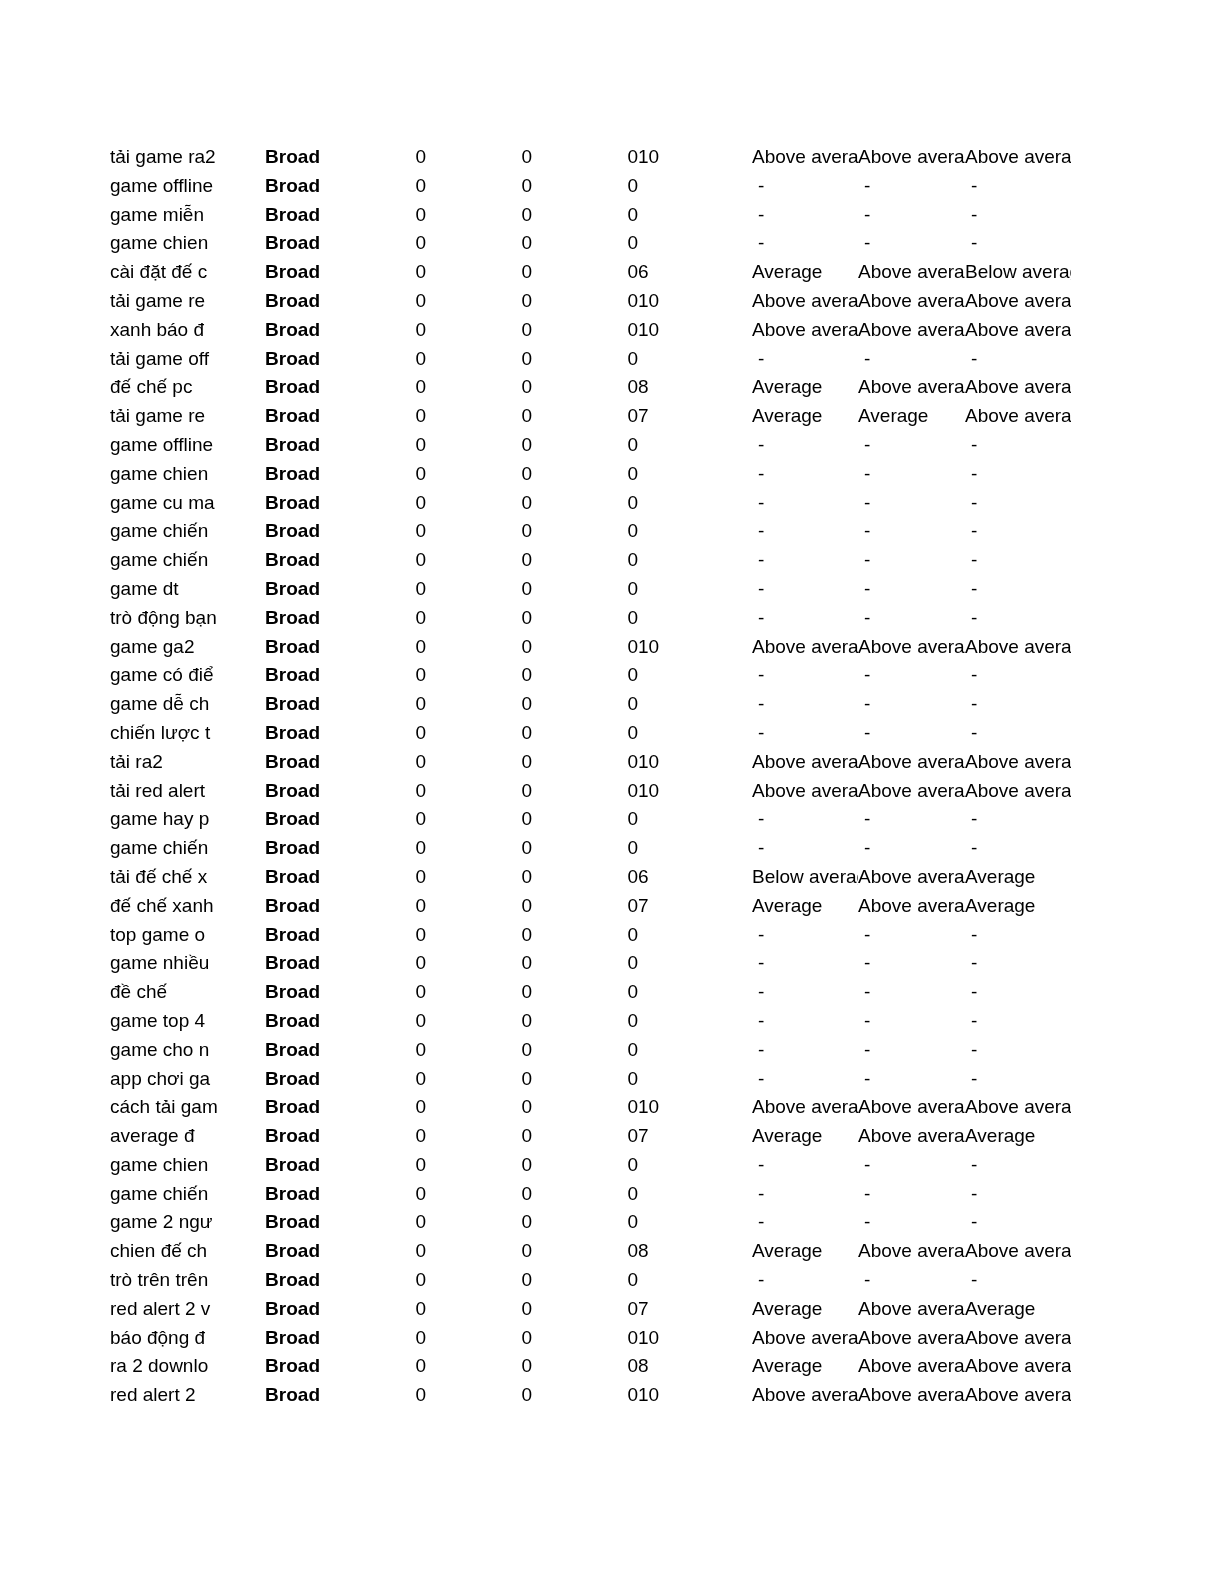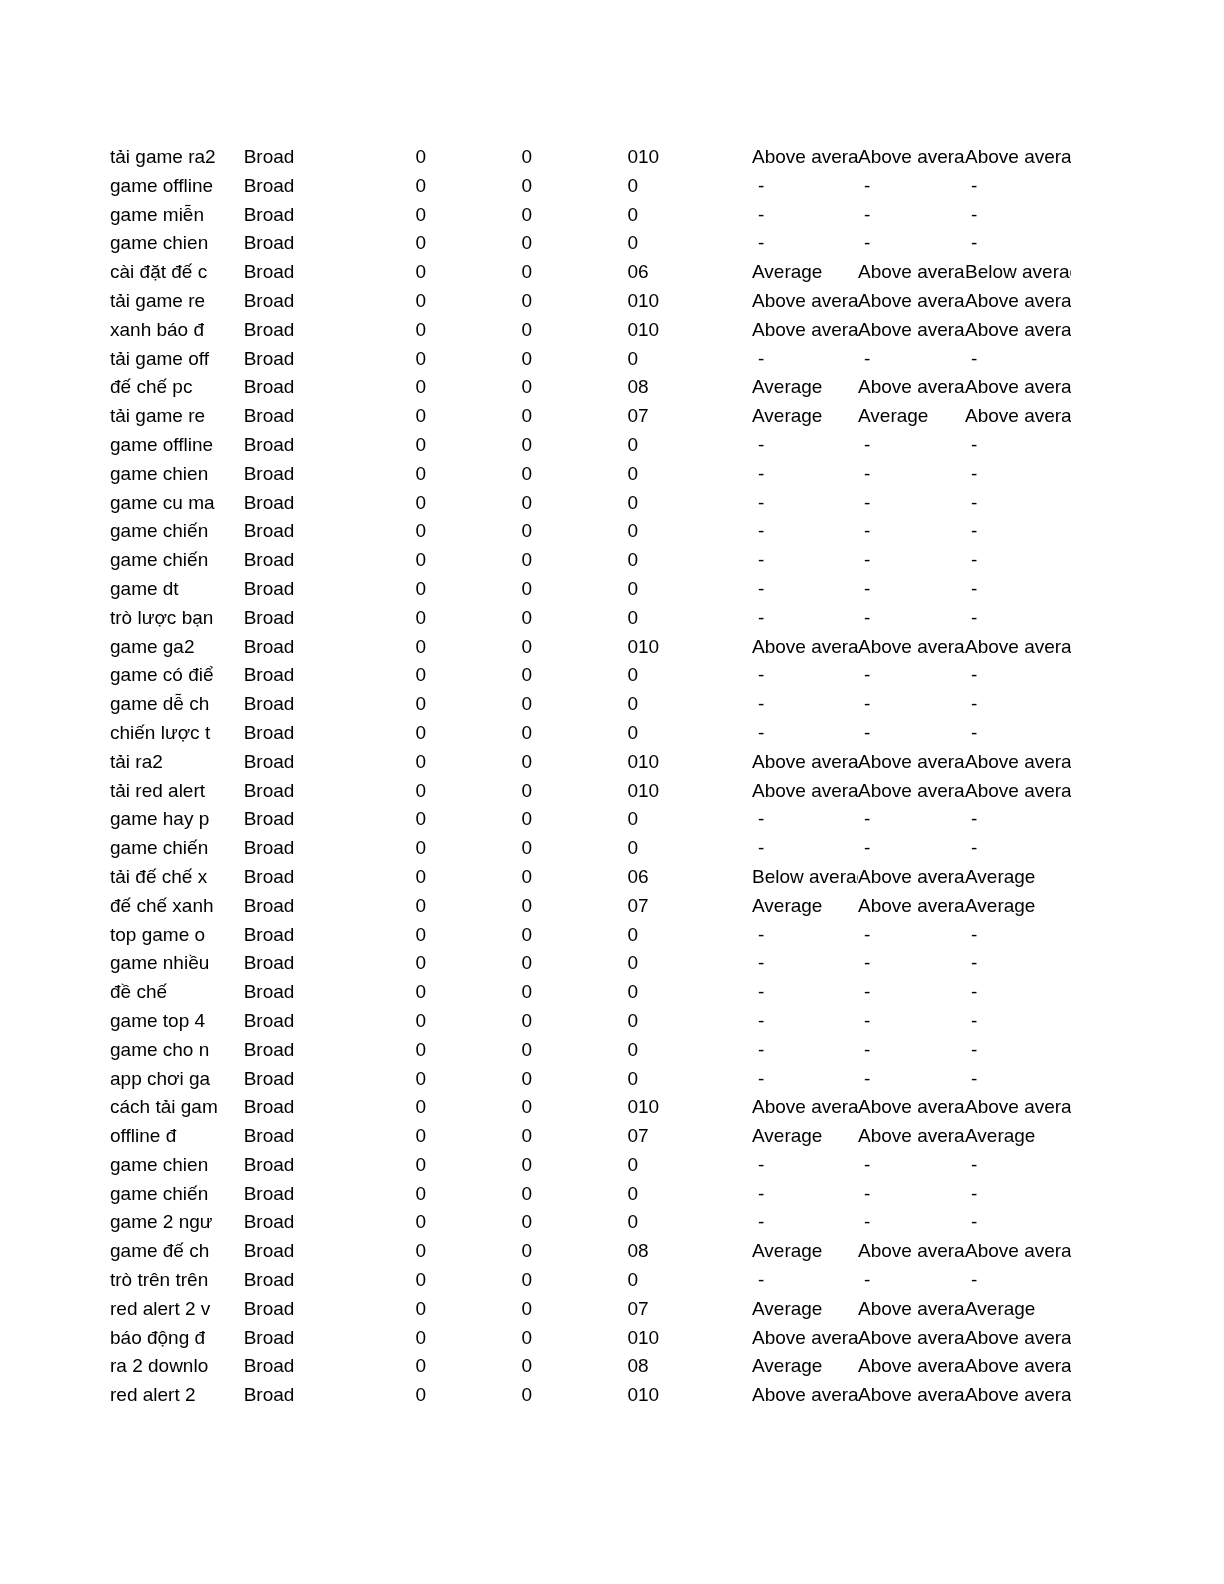--- a/index.html
+++ b/index.html
@@ -28,21 +28,21 @@
     font-size: 19px;
     white-space: nowrap;
   }
   .cell {
     overflow: hidden;
     white-space: nowrap;
     box-sizing: border-box;
     flex: 0 0 auto;
   }
   .kw     { margin-left: 110px; width: 108px; text-align: left; }
-  .match  { width: 102px; text-align: center; }
+  .match  { width: 102px; text-align: right; font-weight: bold; }
   .num    { width: 106px; text-align: right; }
   .score  { width: 107px; }
   .rating1 { margin-left: 7px; width: 106px; text-align: left; }
   .rating2 { width: 107px; text-align: left; }
   .rating3 { width: 106px; text-align: left; }
   .dash { text-indent: 6px; }
 </style>
 </head>
 <body>
 
@@ -217,21 +217,21 @@
     <div class="cell match">Broad</div>
     <div class="cell num">0</div>
     <div class="cell num">0</div>
     <div class="cell num">0</div>
     <div class="cell score"></div>
     <div class="cell rating1 dash">-</div>
     <div class="cell rating2 dash">-</div>
     <div class="cell rating3 dash">-</div>
   </div>
     <div class="row">
-    <div class="cell kw">trò lược bạn</div>
+    <div class="cell kw">trò động bạn</div>
     <div class="cell match">Broad</div>
     <div class="cell num">0</div>
     <div class="cell num">0</div>
     <div class="cell num">0</div>
     <div class="cell score"></div>
     <div class="cell rating1 dash">-</div>
     <div class="cell rating2 dash">-</div>
     <div class="cell rating3 dash">-</div>
   </div>
     <div class="row">
@@ -415,21 +415,21 @@
     <div class="cell match">Broad</div>
     <div class="cell num">0</div>
     <div class="cell num">0</div>
     <div class="cell num">0</div>
     <div class="cell score">10</div>
     <div class="cell rating1">Above average</div>
     <div class="cell rating2">Above average</div>
     <div class="cell rating3">Above average</div>
   </div>
     <div class="row">
-    <div class="cell kw">offline đ</div>
+    <div class="cell kw">average đ</div>
     <div class="cell match">Broad</div>
     <div class="cell num">0</div>
     <div class="cell num">0</div>
     <div class="cell num">0</div>
     <div class="cell score">7</div>
     <div class="cell rating1">Average</div>
     <div class="cell rating2">Above average</div>
     <div class="cell rating3">Average</div>
   </div>
     <div class="row">
@@ -459,21 +459,21 @@
     <div class="cell match">Broad</div>
     <div class="cell num">0</div>
     <div class="cell num">0</div>
     <div class="cell num">0</div>
     <div class="cell score"></div>
     <div class="cell rating1 dash">-</div>
     <div class="cell rating2 dash">-</div>
     <div class="cell rating3 dash">-</div>
   </div>
     <div class="row">
-    <div class="cell kw">game đế ch</div>
+    <div class="cell kw">chien đế ch</div>
     <div class="cell match">Broad</div>
     <div class="cell num">0</div>
     <div class="cell num">0</div>
     <div class="cell num">0</div>
     <div class="cell score">8</div>
     <div class="cell rating1">Average</div>
     <div class="cell rating2">Above average</div>
     <div class="cell rating3">Above average</div>
   </div>
     <div class="row">

